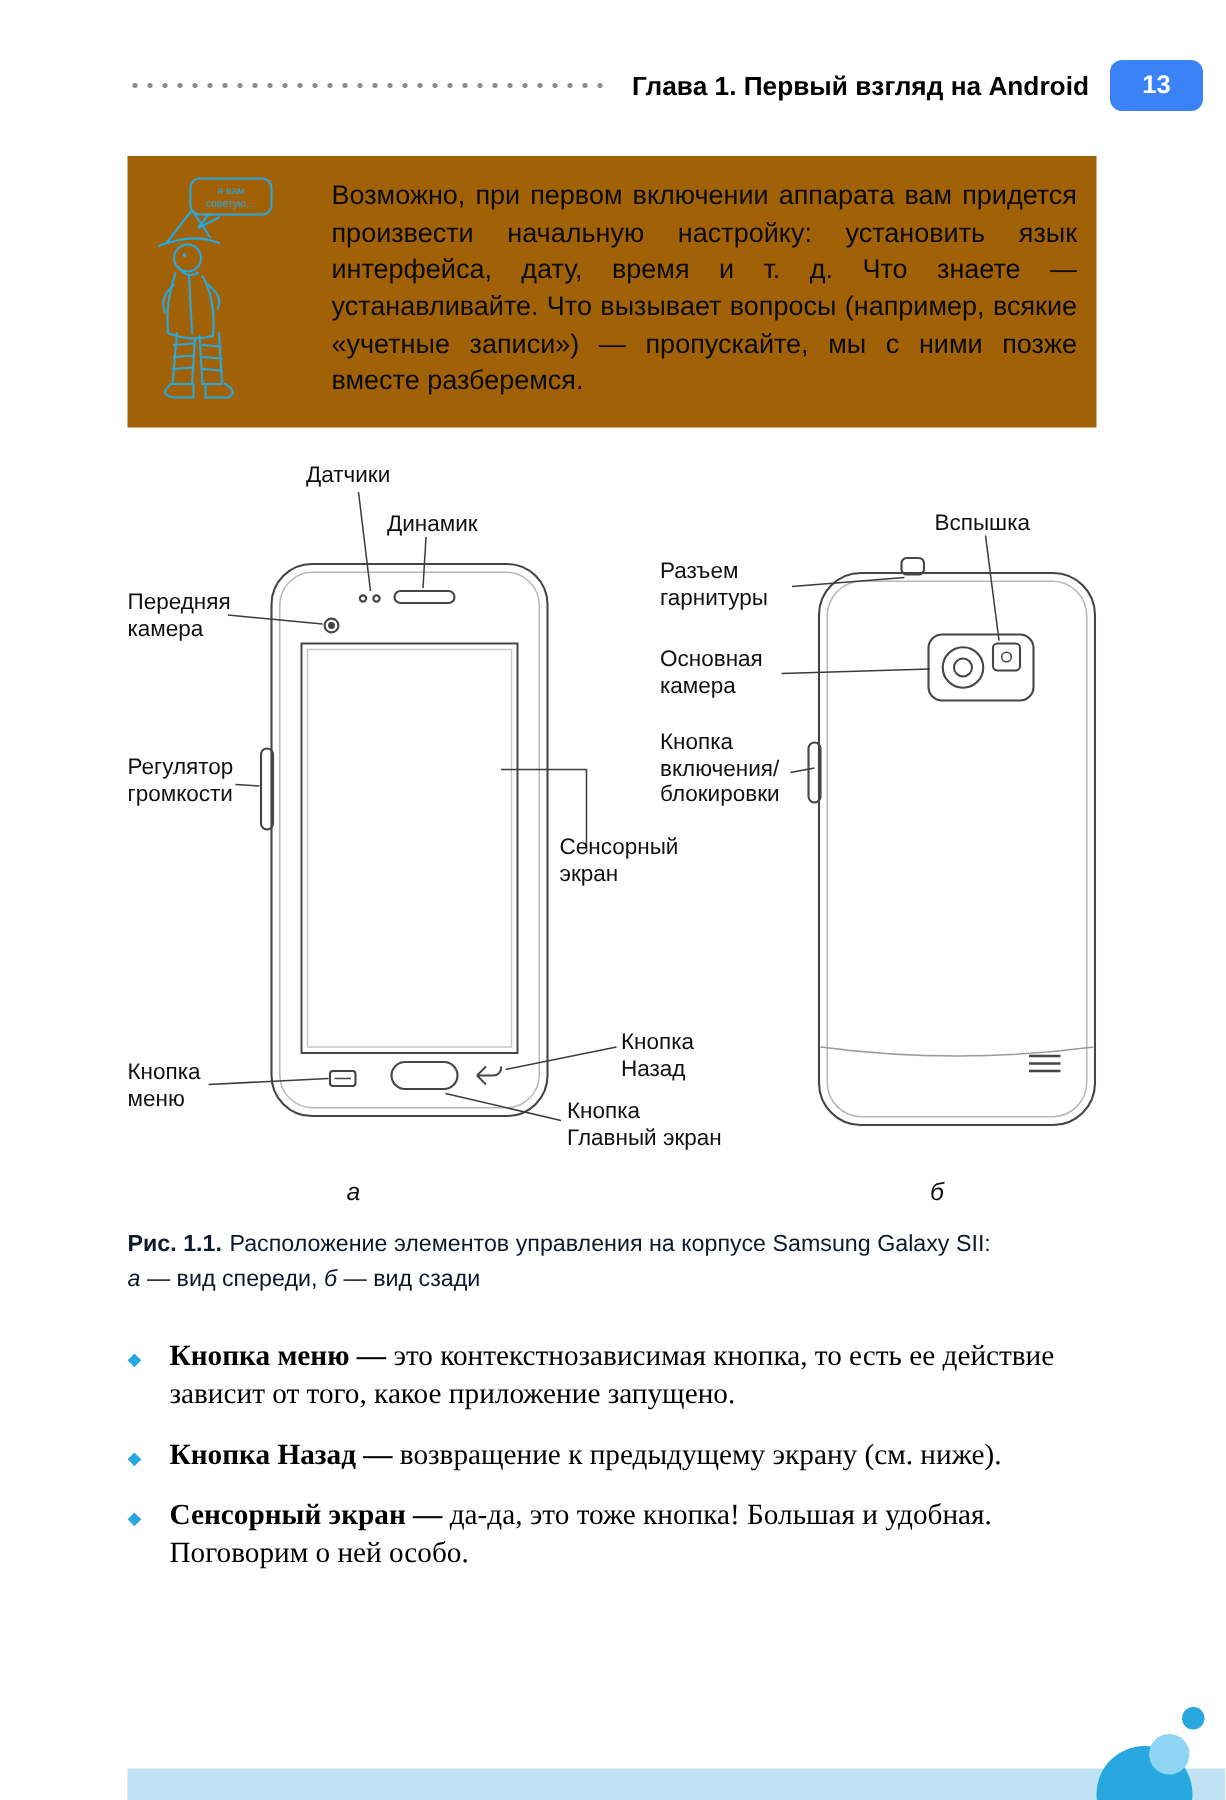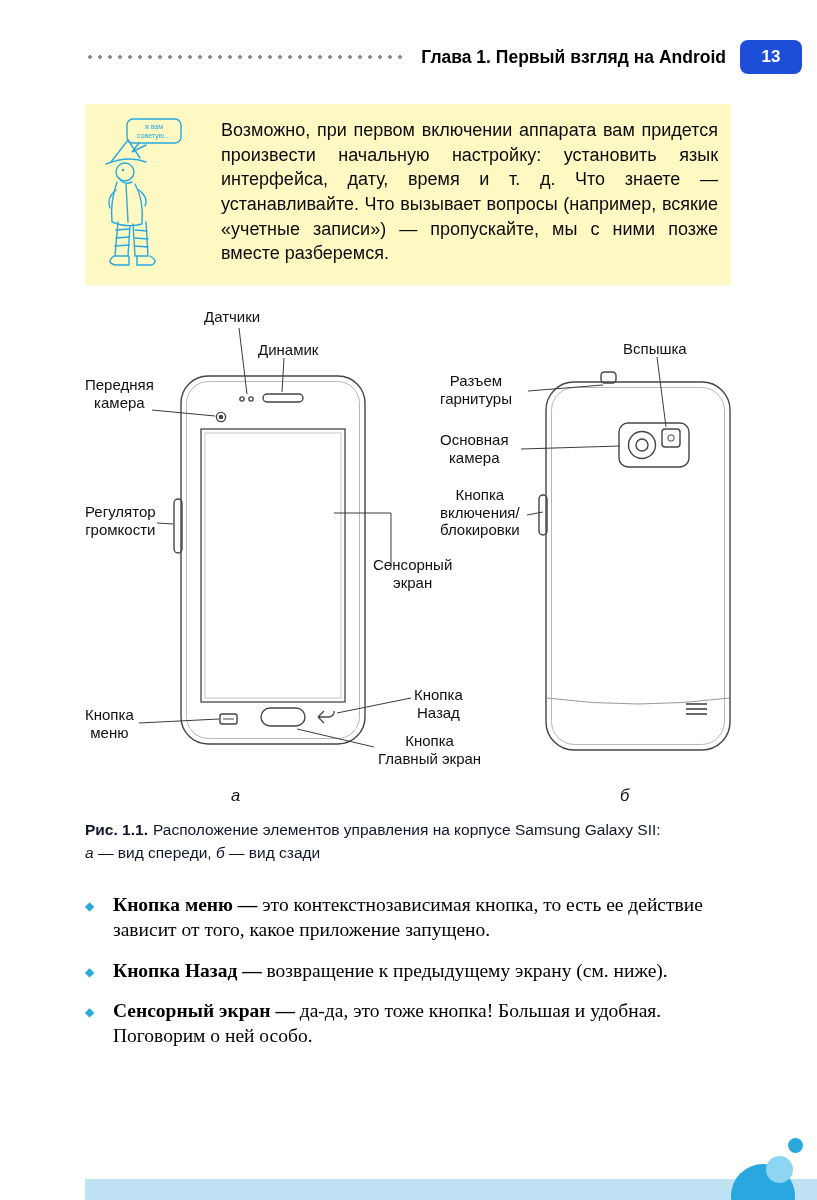--- a/index.html
+++ b/index.html
@@ -12,34 +12,34 @@
 
   
   .page-header { position:absolute; left:85px; top:40px; width:717px; display:flex; align-items:center; }
   .dots {
     flex:1; height:6px; margin-right:14px;
     background-image:radial-gradient(circle, #8c8c8c 1.7px, transparent 1.9px);
     background-size:10px 6px; background-repeat:repeat-x; background-position:0 50%;
   }
   .chapter { font-size:17.5px; font-weight:bold; white-space:nowrap; }
   .pagenum {
-    width:62px; height:34px; margin-left:14px; background:#1d4ed8; border-radius:8px;
+    width:62px; height:34px; margin-left:14px; background:#3b82f6; border-radius:8px;
     color:#fff; font-weight:bold; font-size:17px; display:flex; align-items:center; justify-content:center;
   }
 
   
-  .tipbox { position:absolute; left:85px; top:104px; width:646px; height:181px; background:#fef9c3; }
+  .tipbox { position:absolute; left:85px; top:104px; width:646px; height:181px; background:#a16207; }
   .mascot { position:absolute; left:8px; top:12px; width:120px; height:158px; }
   .tiptext {
     position:absolute; left:136px; top:14px; width:497px;
     font-size:18px; line-height:1.37; text-align:justify; color:#0b0b0b;
   }
 
   
-  .figure { position:absolute; left:0; top:300px; width:817px; height:516px;text-align:center; }
+  .figure { position:absolute; left:0; top:300px; width:817px; height:516px; }
   .fig-svg { position:absolute; left:0; top:0; }
   .lbl { position:absolute; font-size:15px; line-height:1.18; white-space:pre-line; color:#111; }
   .letter { position:absolute; font-style:italic; font-size:16.5px; color:#111; }
 
   
   .caption { position:absolute; left:85px; top:818px; width:692px; font-size:15.5px; line-height:1.5; color:#0f172a; }
   .cap-bold { font-weight:bold; margin-right:5px; }
   .cap-italic { font-style:italic; }
 
   
@@ -154,21 +154,21 @@
         <line x1="374" y1="447" x2="297" y2="429"></line>
         <line x1="528" y1="91" x2="603" y2="85"></line>
         <line x1="521" y1="149" x2="620" y2="146"></line>
         <line x1="527" y1="215" x2="543" y2="212"></line>
         <line x1="657" y1="57" x2="666" y2="127"></line>
       </g>
     </svg>
 
     <div class="lbl" style="left:204px; top:8px;">Датчики</div>
     <div class="lbl" style="left:258px; top:41px;">Динамик</div>
-    <div class="lbl" style="left:85px;  top:76px;">Передняя
+    <div class="lbl" style="left:85px;  top:93px;">Передняя
 камера</div>
     <div class="lbl" style="left:85px;  top:203px;">Регулятор
 громкости</div>
     <div class="lbl" style="left:85px;  top:406px;">Кнопка
 меню</div>
     <div class="lbl" style="left:373px; top:256px;">Сенсорный
 экран</div>
     <div class="lbl" style="left:414px; top:386px;">Кнопка
 Назад</div>
     <div class="lbl" style="left:378px; top:432px;">Кнопка

